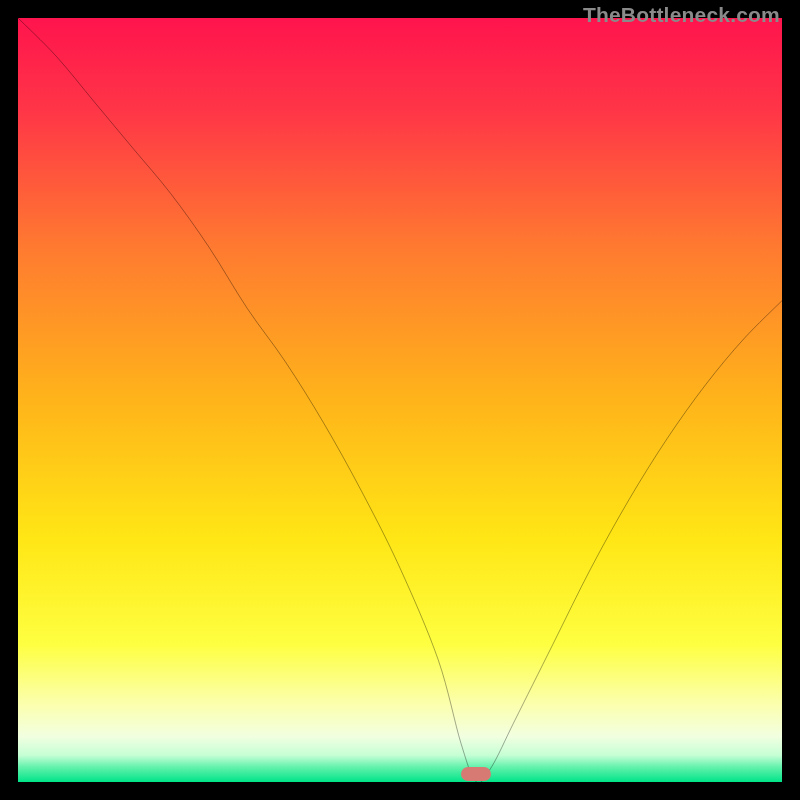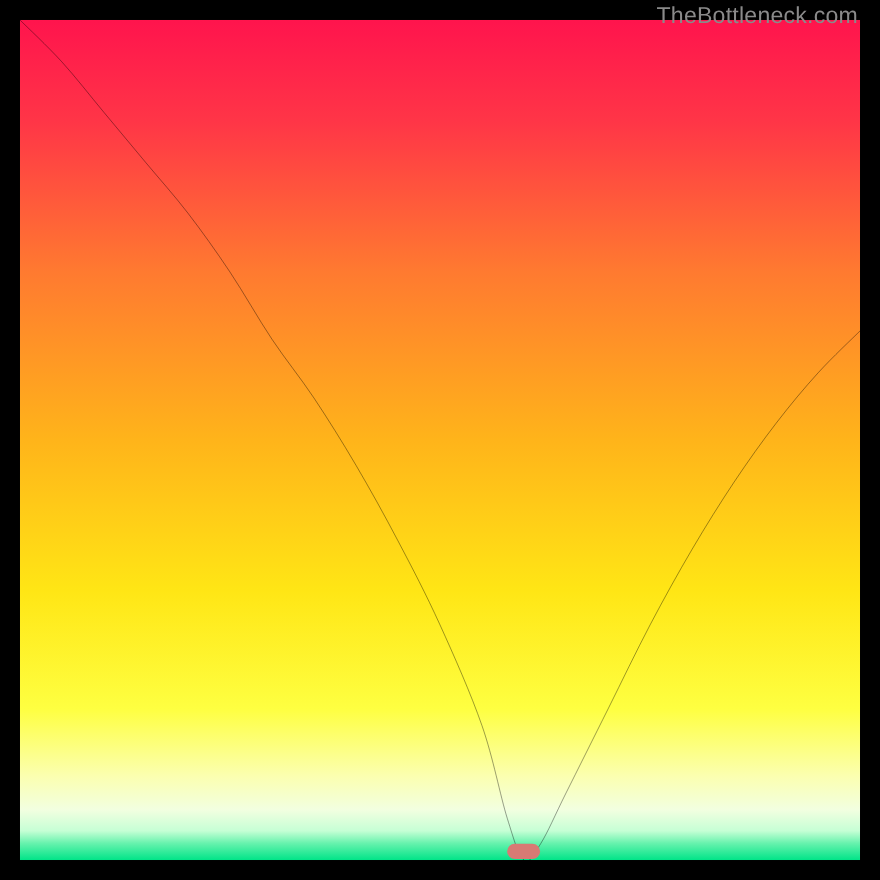--- a/index.html
+++ b/index.html
@@ -30,21 +30,21 @@
     width: 100%;
     height: 100%;
   }
   .watermark {
     position: absolute;
     top: 3px;
     right: 20px;
     font-family: Arial, Helvetica, sans-serif;
     font-size: 21px;
     color: #8a8a8a;
-    font-weight: 400;
+    font-weight: 700;
     letter-spacing: 0.2px;
   }
   svg.curve {
     position: absolute;
     left: 0; top: 0;
     width: 100%;
     height: 100%;
   }
   .marker {
     position: absolute;

